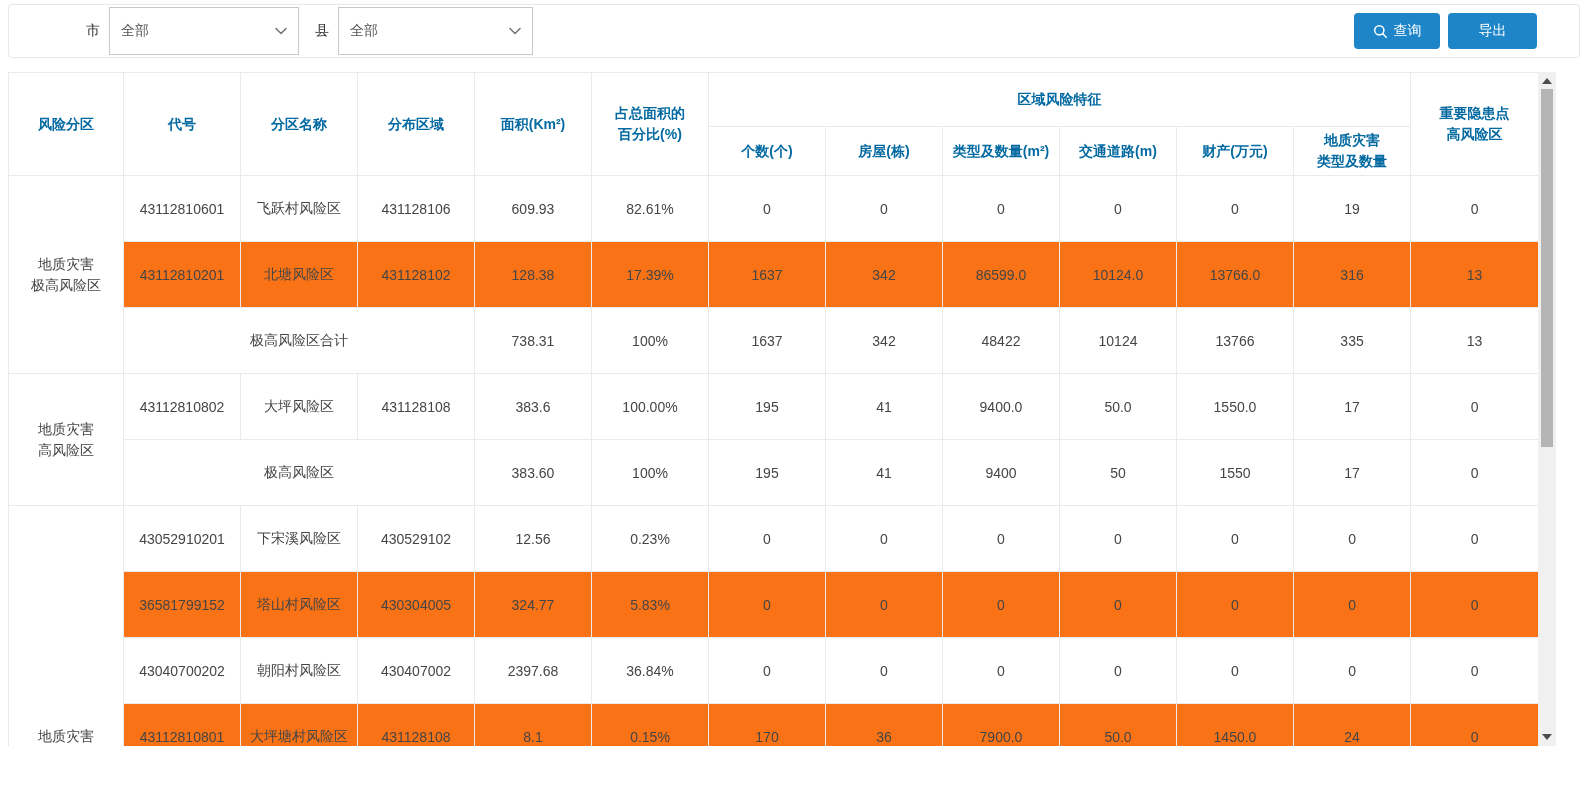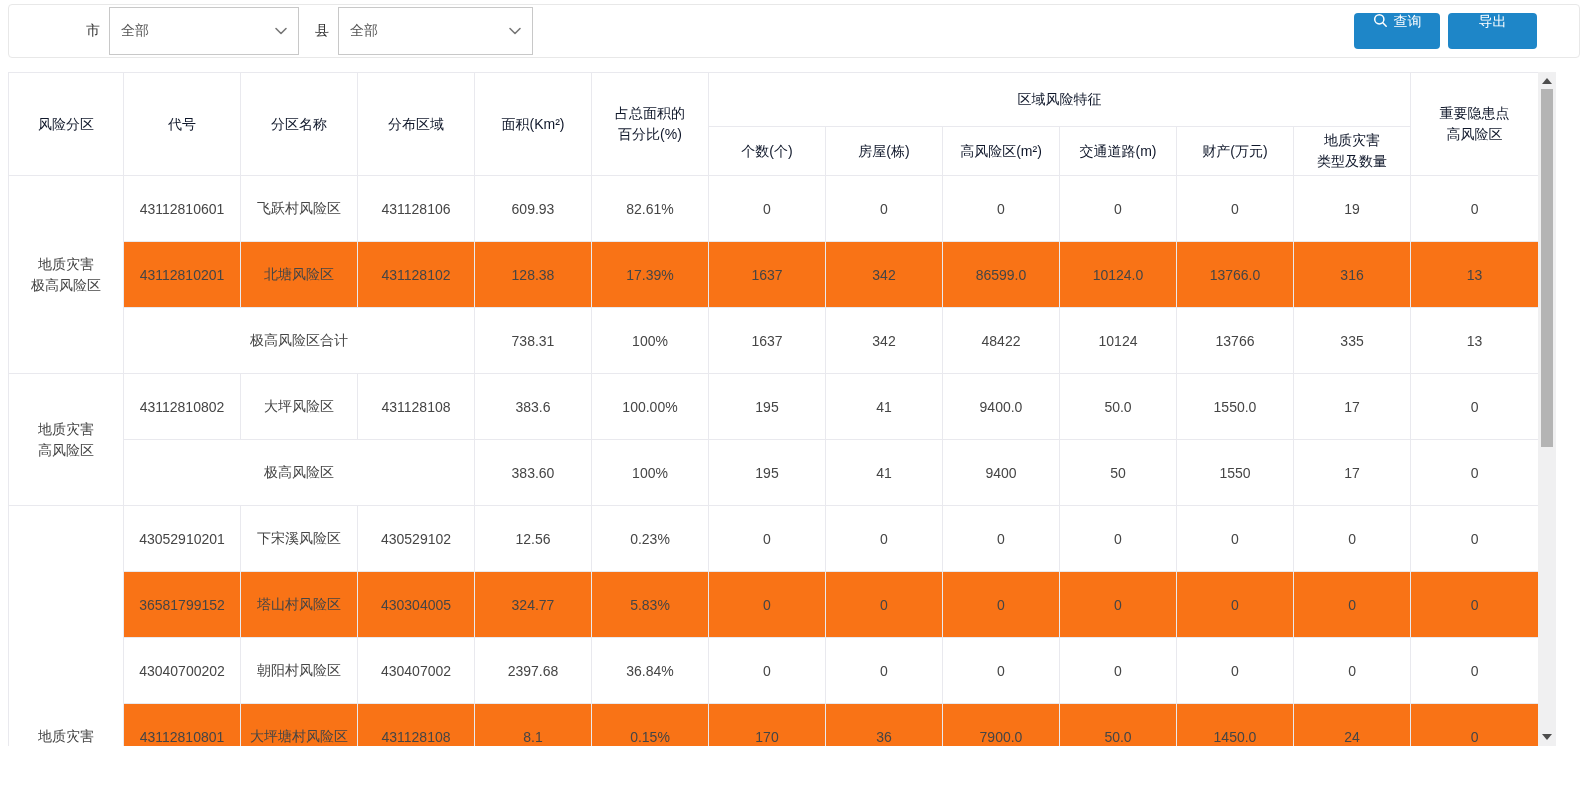--- a/index.html
+++ b/index.html
@@ -12,33 +12,33 @@
     display:flex; align-items:center; padding:0 42px 0 77px; }
   .field-label { font-size:14px; color:#333; margin-right:9px; white-space:nowrap; }
   .select { height:48px; border:1px solid #c8c8c8; border-radius:0; background:#fff;
     display:flex; align-items:center; justify-content:space-between;
     padding:0 10px 0 11px; font-size:14px; color:#555; cursor:pointer;gap:28px; }
   .select.city { width:190px; margin-right:16px; }
   .select.county { width:195px; }
   .chevron { width:14px; height:14px; flex:0 0 auto; margin-left:6px; }
   .spacer { flex:1; }
   .btn { height:36px; border:none; border-radius:4px; background:#1e86c8; color:#fff;
-    font-size:14px; display:flex; justify-content:center;
+    font-size:14px; display:flex; align-items:center; justify-content:center;
     cursor:pointer; white-space:nowrap; }
   .btn-query { width:86px; }
   .btn-export { width:89px; margin-left:8px; }
   .btn svg { margin-right:6px; }
 
   
   .table-area { position:absolute; left:8px; top:72px; display:flex; }
   .table-clip { width:1530px; height:674px; overflow:hidden; }
   table { border-collapse:collapse; table-layout:fixed; width:1530px; }
   th,td { border:1px solid #e9e9ee; text-align:center; vertical-align:middle;
     font-size:14px; padding:2px 6px; overflow:hidden; }
-  th { font-weight:normal; color:#0f172a; background:#fff; line-height:21px; }
+  th { font-weight:bold; color:#0369a1; background:#fff; line-height:21px; }
   td { color:#454545; background:#fff; }
   thead tr.h1 th { height:54px; }
   thead tr.h2 th { height:49px; }
   tbody tr { height:66px; }
   tr.striped td { background:#f97316; }
   td.group-cell { background:#fff; line-height:21px; }
   td.group-cell.bottom { vertical-align:bottom; padding-bottom:22px; }
 
   
   .vscroll { width:18px; height:674px; background:#f0f0f1; position:relative; }
@@ -113,21 +113,21 @@
           </th>
           <th colspan="6">区域风险特征</th>
           <th rowspan="2">
             <div>重要隐患点</div>
             <div>高风险区</div>
           </th>
         </tr>
         <tr class="h2">
           <th>个数(个)</th>
           <th>房屋(栋)</th>
-          <th>高风险区(m²)</th>
+          <th>类型及数量(m²)</th>
           <th>交通道路(m)</th>
           <th>财产(万元)</th>
           <th>
             <div>地质灾害</div>
             <div>类型及数量</div>
           </th>
         </tr>
       </thead>
       <tbody>
 

